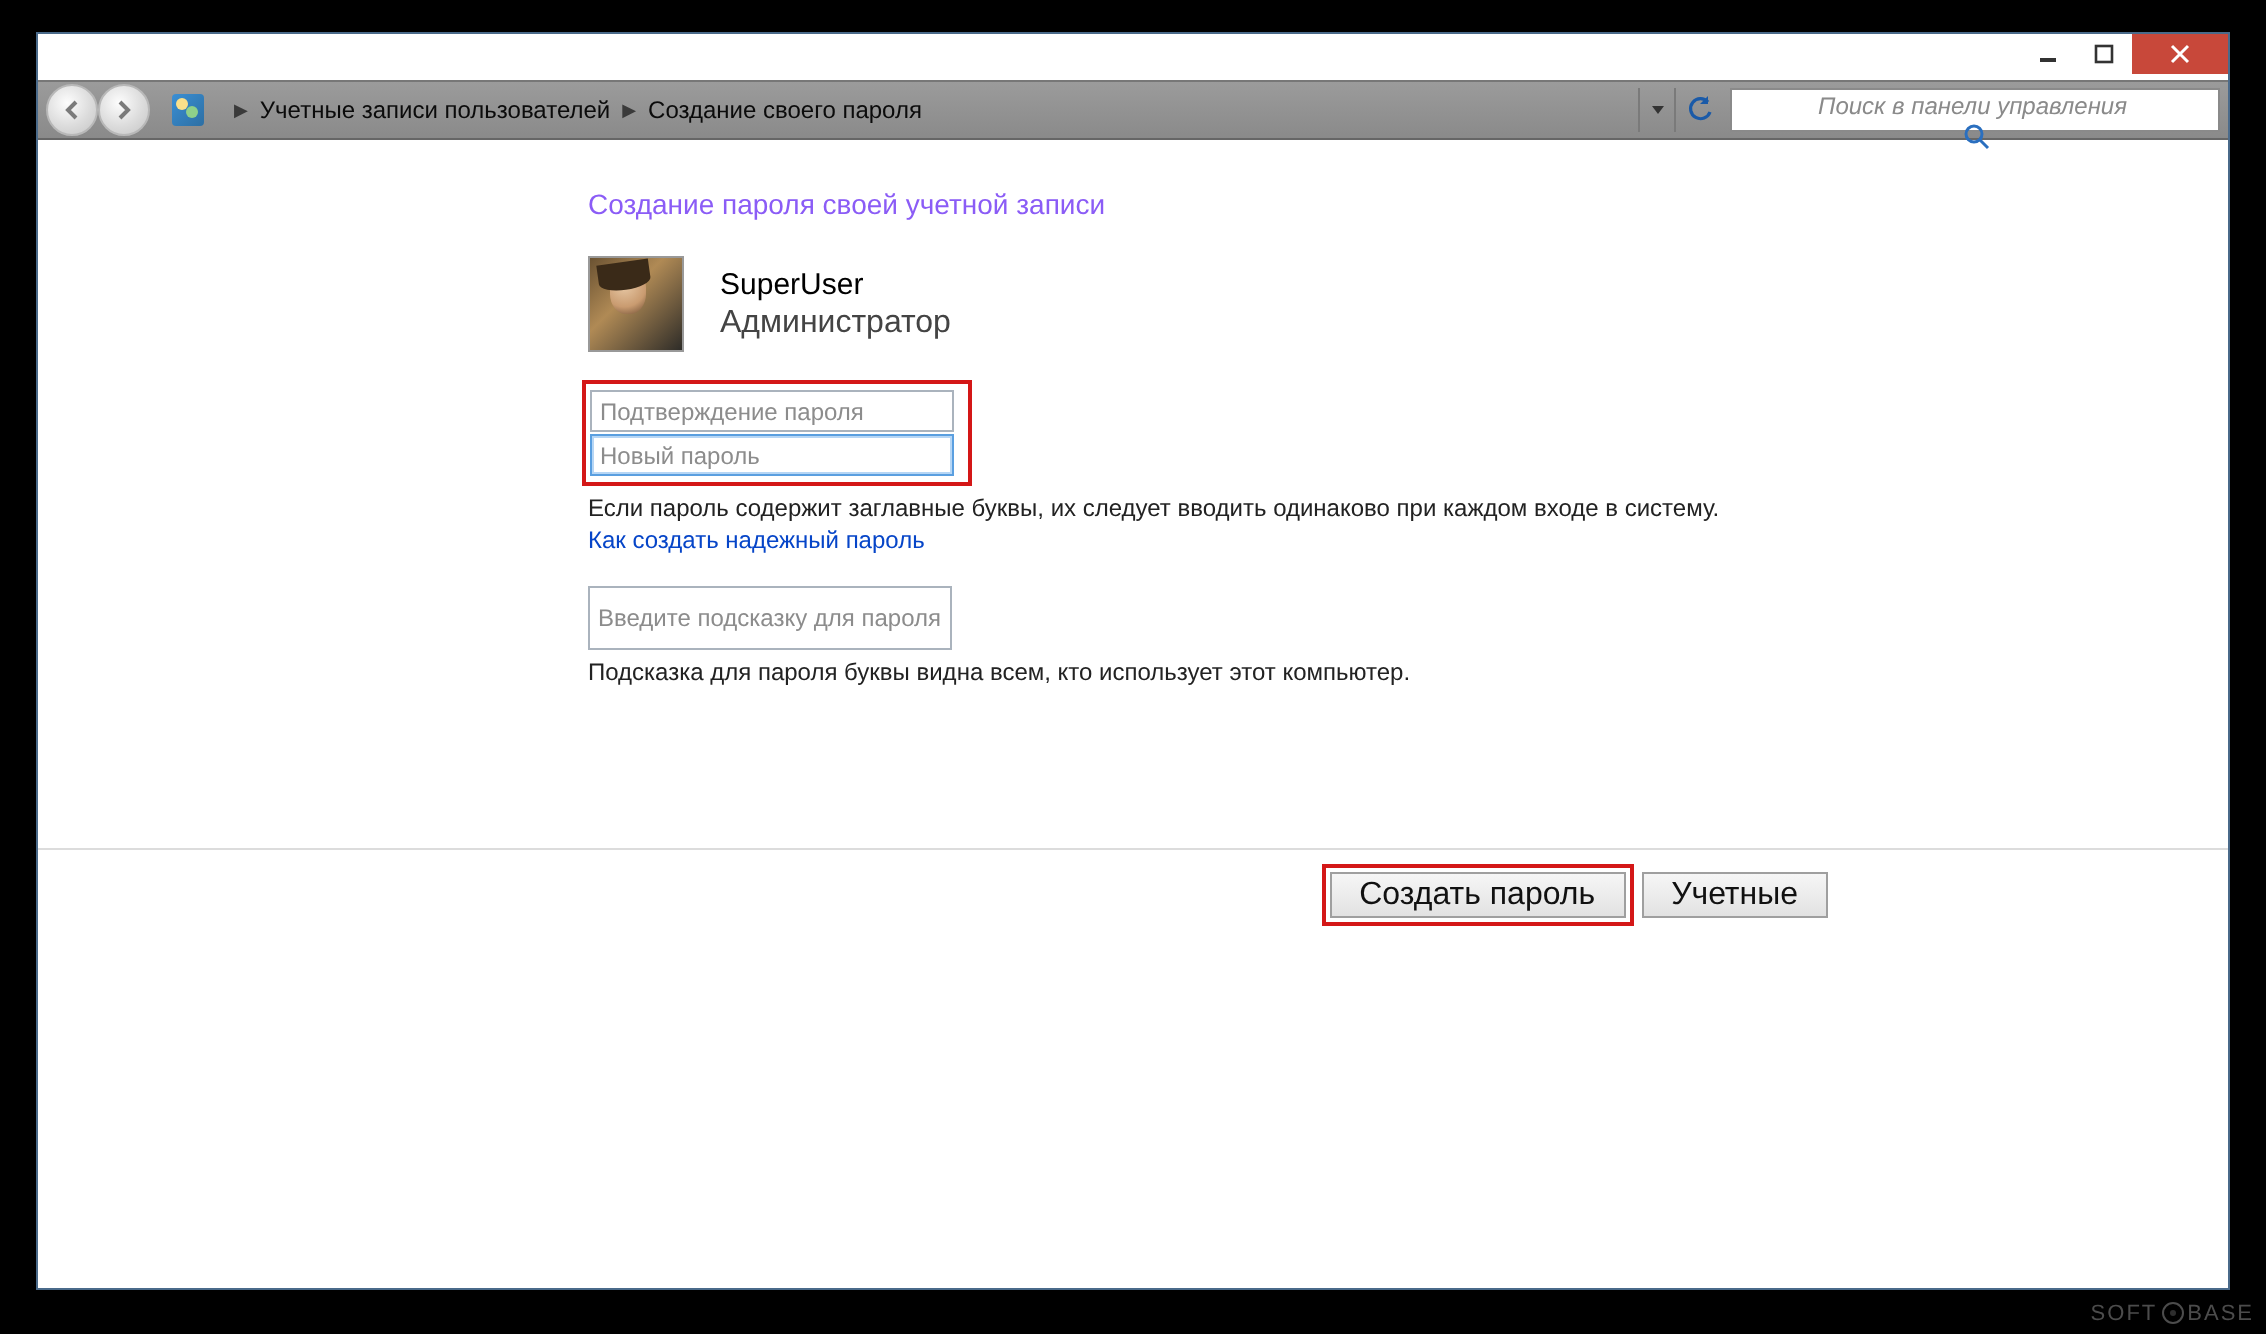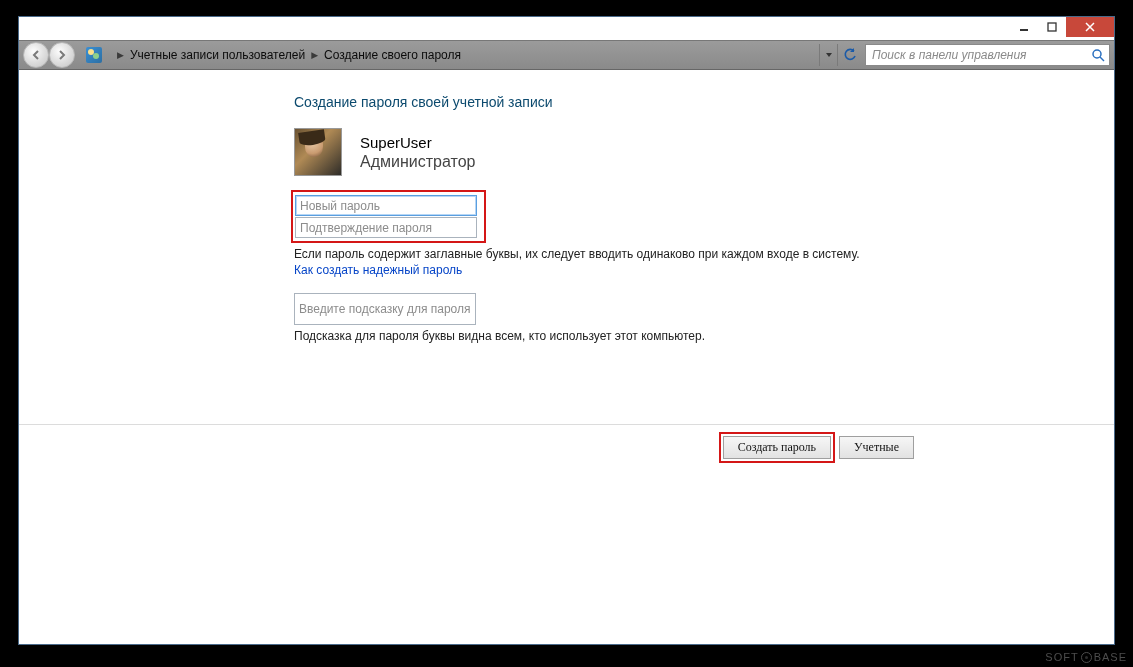--- a/index.html
+++ b/index.html
@@ -136,20 +136,21 @@
     margin-right: 4px;
   }
   .searchbox {
     width: 245px;
     height: 22px;
     background: #fff;
     border: 1px solid #8a8a8a;
     display: flex;
     align-items: center;
     padding: 0 4px;
+    flex-direction: column;
   }
   .searchbox input {
     flex: 1;
     border: none;
     outline: none;
     font-size: 12px;
     color: #333;
     font-style: italic;
     background: transparent;
   }
@@ -159,21 +160,21 @@
     height: 14px;
     color: #2a6fbf;
   }
   
   .content {
     padding: 24px 0 0 0;
     position: relative;
     height: 575px;
   }
   .page-heading {
-    color: #0c4a6e;
+    color: #8b5cf6;
     font-size: 14px;
     margin-left: 275px;
     margin-bottom: 18px;
   }
   .user-block {
     display: flex;
     align-items: center;
     margin-left: 275px;
     margin-bottom: 14px;
   }
@@ -264,24 +265,23 @@
     right: 200px;
     display: flex;
     gap: 8px;
     align-items: center;
   }
   .btn {
     height: 23px;
     padding: 0 14px;
     background: linear-gradient(#f6f6f6,#e2e2e2);
     border: 1px solid #9f9f9f;
-    font-size: 12px;
+    font-size: 16px;
     color: #111;
     cursor: pointer;
-    font-family: Liberation Serif, serif;
   }
   .btn-primary-highlight {
     outline: 2px solid #d41717;
     outline-offset: 2px;
   }
   .watermark {
     position: absolute;
     right: 6px;
     bottom: 4px;
     color: #8a8a8a;
@@ -376,22 +376,22 @@
 
     <div class="user-block">
       <div class="avatar"></div>
       <div class="user-labels">
         <div class="user-name">SuperUser</div>
         <div class="user-role">Администратор</div>
       </div>
     </div>
 
     <div class="highlight-box">
+      <input class="pw-input" type="text" placeholder="Подтверждение пароля" style="">
       <input class="pw-input focused" type="text" placeholder="Новый пароль" style="">
-      <input class="pw-input" type="text" placeholder="Подтверждение пароля" style="">
     </div>
 
     <div class="note-text">Если пароль содержит заглавные буквы, их следует вводить одинаково при каждом входе в систему.</div>
     <div class="link-text">Как создать надежный пароль</div>
 
     <input class="hint-input" type="text" placeholder="Введите подсказку для пароля" style="">
 
     <div class="note-text" style="margin-top:4px">Подсказка для пароля буквы видна всем, кто использует этот компьютер.</div>
 
     <div class="footer-sep"></div>

